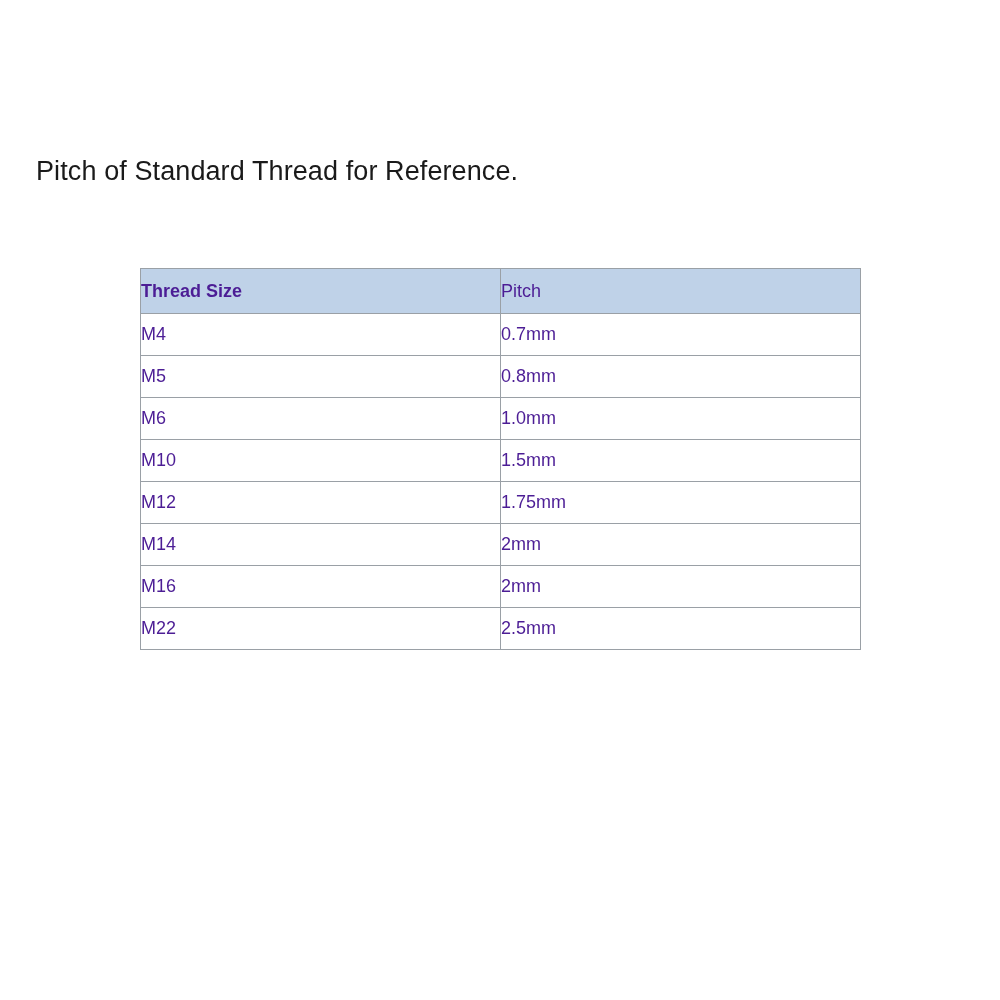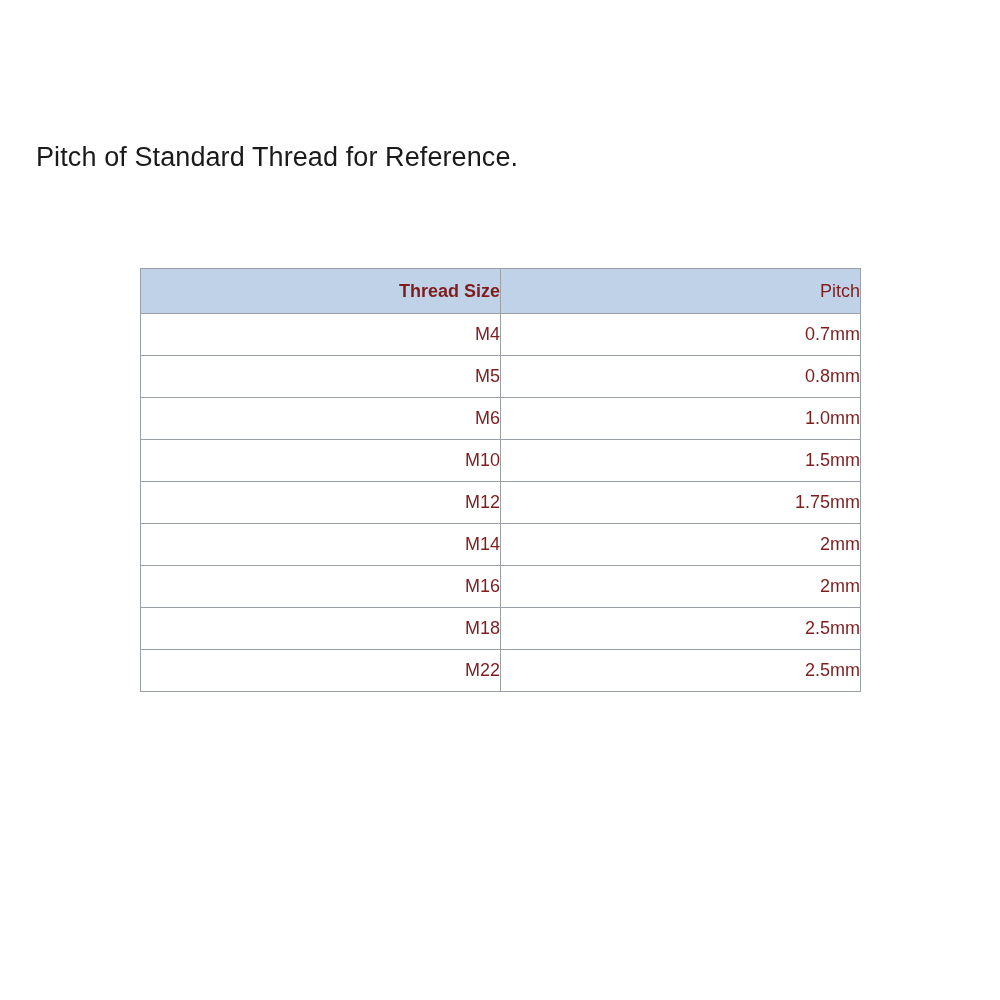--- a/index.html
+++ b/index.html
@@ -11,21 +11,21 @@
     width: 1000px;
     height: 1000px;
     font-family: "Liberation Sans", sans-serif;
     color: #1a1a1a;
     position: relative;
     overflow: hidden;
   }
   .page-title {
     position: absolute;
     left: 36px;
-    top: 142px;
+    top: 156px;
     font-size: 27px;
     font-weight: 400;
     color: #1a1a1a;
     letter-spacing: 0.1px;
     white-space: nowrap;
   }
   .table-wrap {
     position: absolute;
     left: 140px;
     top: 268px;
@@ -35,25 +35,25 @@
     border-collapse: collapse;
     width: 720px;
     table-layout: fixed;
   }
   table.pitch-table col.c1 { width: 360px; }
   table.pitch-table col.c2 { width: 360px; }
   table.pitch-table th,
   table.pitch-table td {
     border: 1px solid #9aa0a6;
     height: 41px;
-    text-align: right;
+    text-align: left;
     vertical-align: middle;
     font-size: 18px;
     font-weight: 400;
-    color: #7f1d1d;
+    color: #4c1d95;
     padding: 0;
   }
   table.pitch-table thead th {
     background: #bfd2e8;
     font-weight: 700;
     height: 44px;
     font-size: 18px;
   }
   table.pitch-table thead th.pitch-head {
     font-weight: 400;
@@ -99,22 +99,18 @@
       </tr>
       <tr>
         <td>M14</td>
         <td>2mm</td>
       </tr>
       <tr>
         <td>M16</td>
         <td>2mm</td>
       </tr>
       <tr>
-        <td>M18</td>
-        <td>2.5mm</td>
-      </tr>
-      <tr>
         <td>M22</td>
         <td>2.5mm</td>
       </tr>
     </tbody>
   </table>
 </div>
 
 </body></html>

